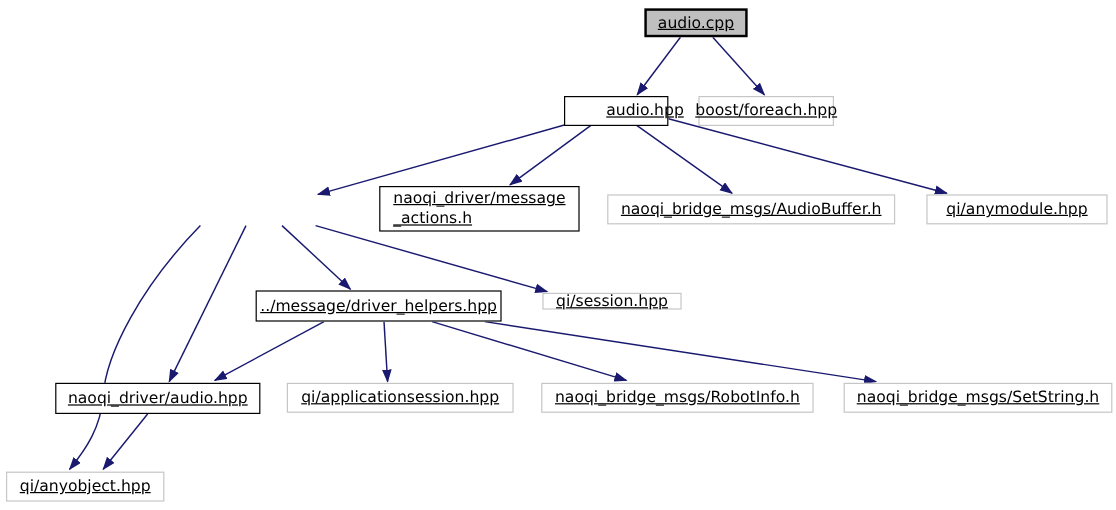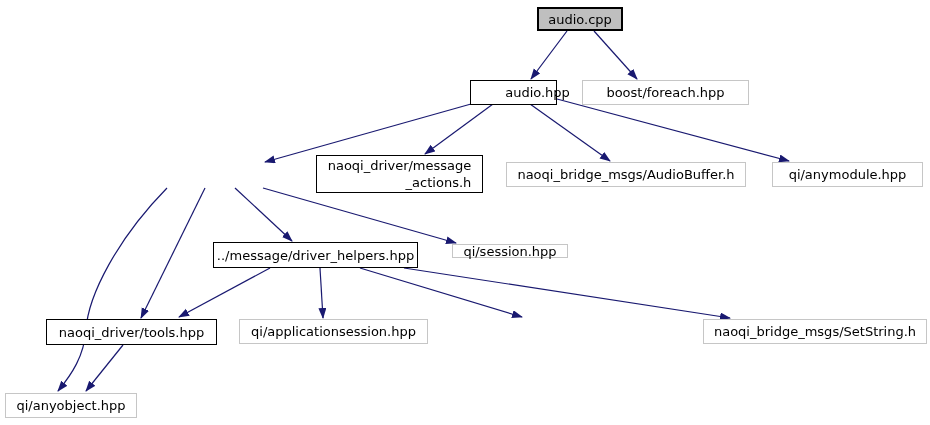--- a/index.html
+++ b/index.html
@@ -7,21 +7,21 @@
     position:relative;width:930px;height:425px;background:#ffffff;
     font-family:"DejaVu Sans","Liberation Sans",sans-serif;
     font-size:13px;color:#000;overflow:hidden;
   }
   svg.edges{position:absolute;left:0;top:0;width:930px;height:425px;}
   path.edge{stroke:#191970;stroke-width:1.2;fill:none;}
   .node{
     position:absolute;box-sizing:border-box;
     display:flex;align-items:center;justify-content:center;
     background:#ffffff;border:1px solid #000000;
-    text-align:right;white-space:pre-line;line-height:17px;
+    text-align:left;white-space:pre-line;line-height:17px;text-decoration:underline;
   }
   .node span{pointer-events:none;}
   .node.root{background:#bfbfbf;border:2px solid #000000;}
   .node.internal{cursor:pointer;}
   .node.external{border-color:#c6c6c6;}
 </style>
 </head>
 <body>
 
 <div class="stage">
@@ -44,25 +44,26 @@
     <path class="edge" d="M263,188 L456,243" marker-end="url(#arr)"></path>
     <path class="edge" d="M270,268 L179,317" marker-end="url(#arr)"></path>
     <path class="edge" d="M320,268 L323,318" marker-end="url(#arr)"></path>
     <path class="edge" d="M360,268 L522,317" marker-end="url(#arr)"></path>
     <path class="edge" d="M404,268 L730,318" marker-end="url(#arr)"></path>
     <path class="edge" d="M123,345 L86,391" marker-end="url(#arr)"></path>
   </svg>
 
   <div class="node root" style="left:537px;top:7px;width:86px;height:24px;"><span>audio.cpp</span></div>
   <div class="node internal" style="left:470px;top:80px;width:87px;height:25px;padding-left:48px;"><span>audio.hpp</span></div>
-  <div class="node external" style="left:582px;top:80px;width:167px;height:25px;"><span>boost/foreach.hpp</span></div>
+  <div class="node external" style="left:582px;top:80px;width:113px;height:25px;"><span>boost/foreach.hpp</span></div>
   <div class="node internal" style="left:316px;top:155px;width:167px;height:38px;"><span>naoqi_driver/message
 _actions.h</span></div>
   <div class="node external" style="left:506px;top:162px;width:240px;height:25px;"><span>naoqi_bridge_msgs/AudioBuffer.h</span></div>
   <div class="node external" style="left:772px;top:162px;width:151px;height:25px;"><span>qi/anymodule.hpp</span></div>
   <div class="node internal" style="left:213px;top:242px;width:205px;height:26px;"><span>../message/driver_helpers.hpp</span></div>
   <div class="node external" style="left:452px;top:244px;width:116px;height:14px;"><span>qi/session.hpp</span></div>
-  <div class="node internal" style="left:46px;top:319px;width:171px;height:26px;"><span>naoqi_driver/tools.hpp</span></div>
+  <div class="node internal" style="left:46px;top:319px;width:171px;height:26px;"><span>naoqi_driver/audio.hpp</span></div>
   <div class="node external" style="left:239px;top:319px;width:189px;height:25px;"><span>qi/applicationsession.hpp</span></div>
+  <div class="node external" style="left:451px;top:319px;width:227px;height:25px;"><span>naoqi_bridge_msgs/RobotInfo.h</span></div>
   <div class="node external" style="left:703px;top:319px;width:224px;height:25px;"><span>naoqi_bridge_msgs/SetString.h</span></div>
   <div class="node external" style="left:5px;top:393px;width:132px;height:25px;"><span>qi/anyobject.hpp</span></div>
 
 </div>
 
 </body></html>

